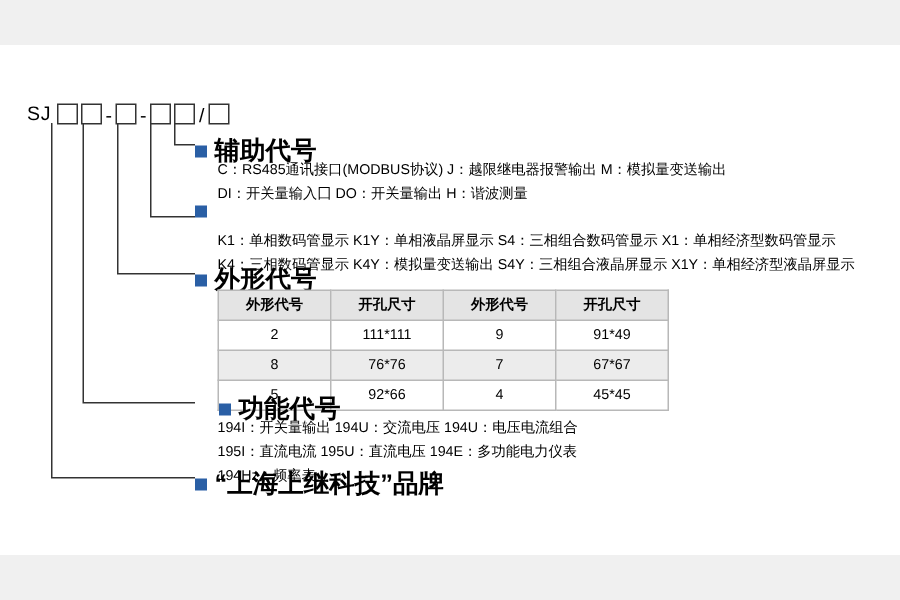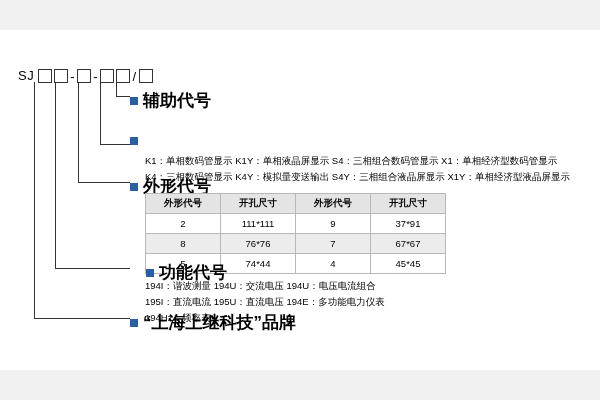--- a/index.html
+++ b/index.html
@@ -160,20 +160,24 @@
   <div class="vline" style="left:55px; top:82px; height:186px;"></div>
   <div class="hline" style="left:55px; top:268px; width:75px;"></div>
 
   <div class="vline" style="left:34px; top:82px; height:236px;"></div>
   <div class="hline" style="left:34px; top:318px; width:96px;"></div>
 
   <div class="sec-head" style="left:130px; top:89px;">
     <span class="sq"></span>
     <span>辅助代号</span>
   </div>
+  <div class="sec-body" style="left:145px; top:106px;">
+    <span class="rowline">C：RS485通讯接口(MODBUS协议)    J：越限继电器报警输出      M：模拟量变送输出</span>
+    <span class="rowline">DI：开关量输入囗                              DO：开关量输出                    H：谐波测量</span>
+  </div>
 
   <div class="sec-head" style="left:130px; top:137px;">
     <span class="sq"></span>
   </div>
   <div class="sec-body" style="left:145px; top:153px;">
     <span class="rowline">K1：单相数码管显示     K1Y：单相液晶屏显示     S4：三相组合数码管显示     X1：单相经济型数码管显示</span>
     <span class="rowline">K4：三相数码管显示     K4Y：模拟量变送输出     S4Y：三相组合液晶屏显示   X1Y：单相经济型液晶屏显示</span>
   </div>
 
   <div class="sec-head" style="left:130px; top:175px;">
@@ -188,43 +192,43 @@
         <th>开孔尺寸</th>
         <th>外形代号</th>
         <th>开孔尺寸</th>
       </tr>
     </thead>
     <tbody>
       <tr>
         <td>2</td>
         <td>111*111</td>
         <td>9</td>
-        <td>37*91</td>
+        <td>91*49</td>
       </tr>
       <tr class="alt">
         <td>8</td>
         <td>76*76</td>
         <td>7</td>
         <td>67*67</td>
       </tr>
       <tr>
         <td>5</td>
-        <td>74*44</td>
+        <td>92*66</td>
         <td>4</td>
         <td>45*45</td>
       </tr>
     </tbody>
   </table>
 
   <div class="sec-head" style="left:130px; top:261px;margin-left:16px;">
     <span class="sq"></span>
     <span>功能代号</span>
   </div>
   <div class="sec-body" style="left:145px; top:278px;">
-    <span class="rowline">194I：谐波测量        194U：交流电压        194U：电压电流组合</span>
+    <span class="rowline">194I：开关量输出        194U：交流电压        194U：电压电流组合</span>
     <span class="rowline">195I：直流电流        195U：直流电压        194E：多功能电力仪表</span>
     <span class="rowline">                                                            194Hz：频率表</span>
   </div>
 
   <div class="sec-head" style="left:130px; top:311px;text-align:center;">
     <span class="sq"></span>
     <span>“上海上继科技”品牌</span>
   </div>
 
 </div>

